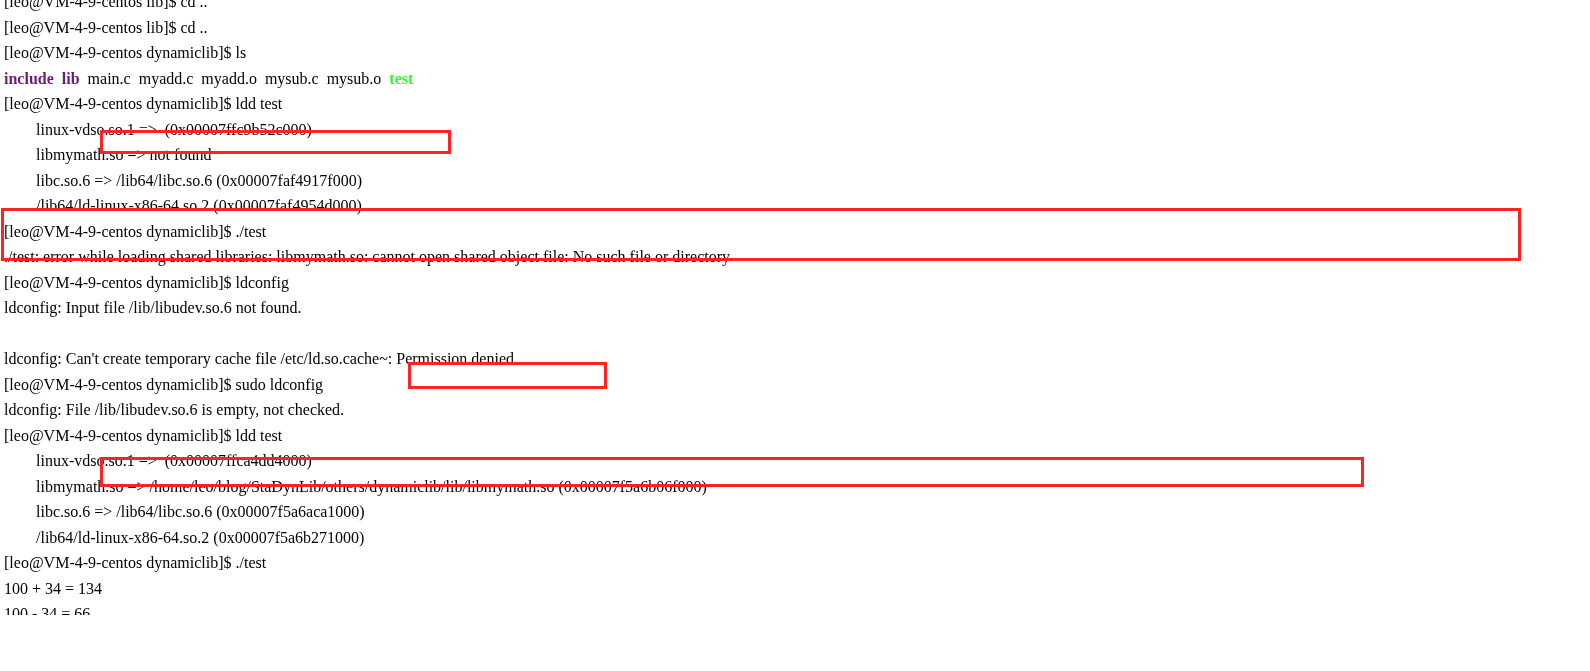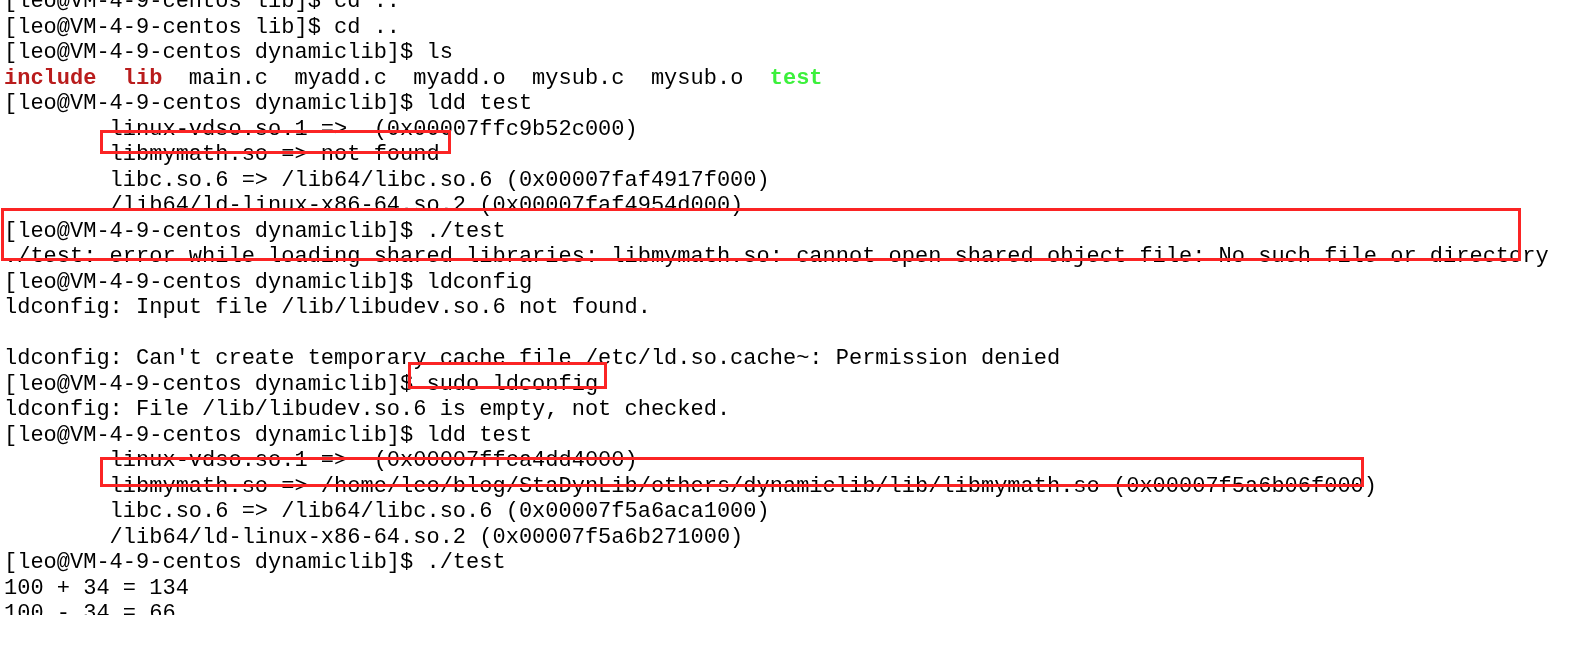--- a/index.html
+++ b/index.html
@@ -6,38 +6,38 @@
     margin: 0;
     padding: 0;
     background: #ffffff;
   }
   #terminal {
     position: relative;
     width: 1590px;
     height: 615px;
     background: #ffffff;
     overflow: hidden;
-    font-family: Liberation Mono, monospace;
-    font-size: 22px;
+    font-family: Liberation Serif, serif;
+    font-size: 16px;
     line-height: 25.5px;
     letter-spacing: 0px;
     color: #000000;
   }
   #lines {
     position: absolute;
     left: 4px;
     top: -11px;
     white-space: pre;
   }
   .line {
     height: 25.5px;
     white-space: pre;
   }
   .c-default { color: #000000; }
-  .c-dir     { color: #b91c1c; font-weight: bold; }
+  .c-dir     { color: #701a75; font-weight: bold; }
   .c-exec    { color: #3cf03c; font-weight: bold; margin-top: 20px; }
   .cursor {
     display: inline-block;
     width: 12px;
     height: 21px;
     background: #00ff00;
     vertical-align: -4px;
   }
   .hl-box {
     position: absolute;

